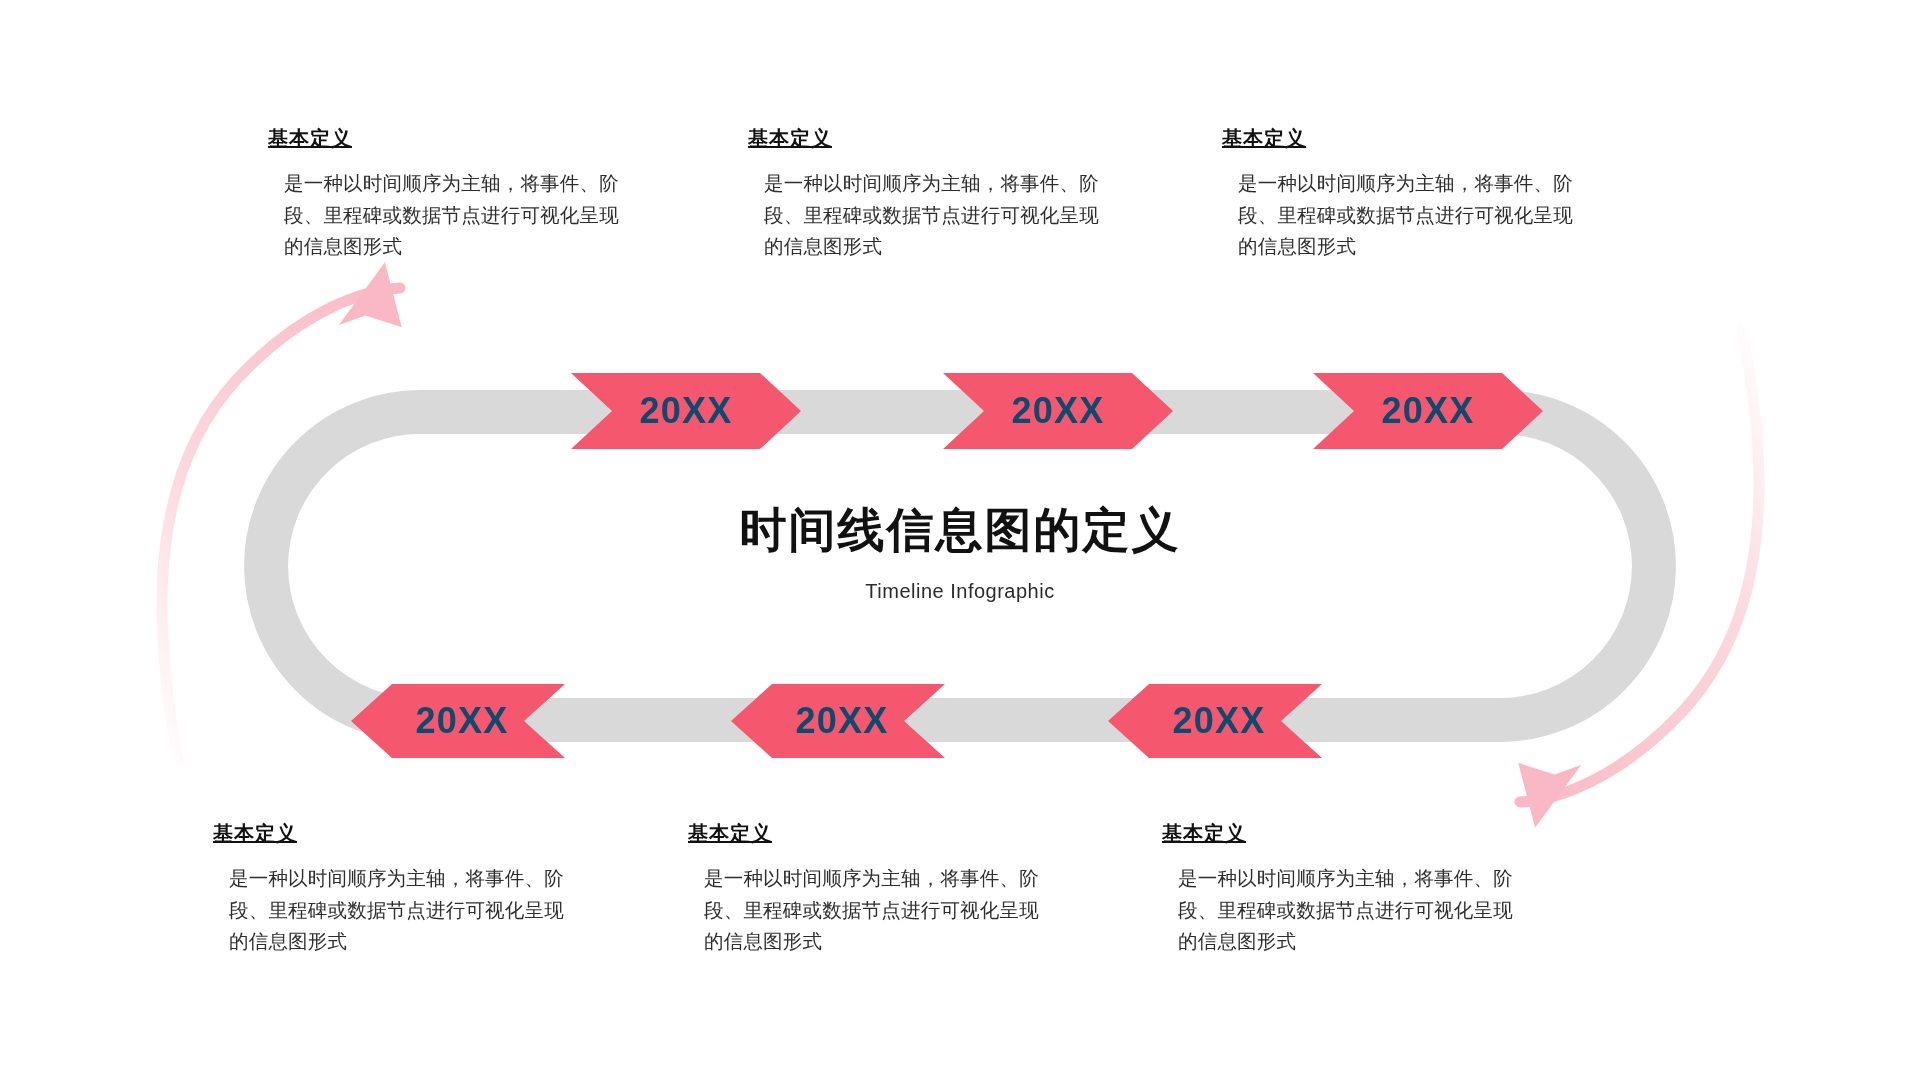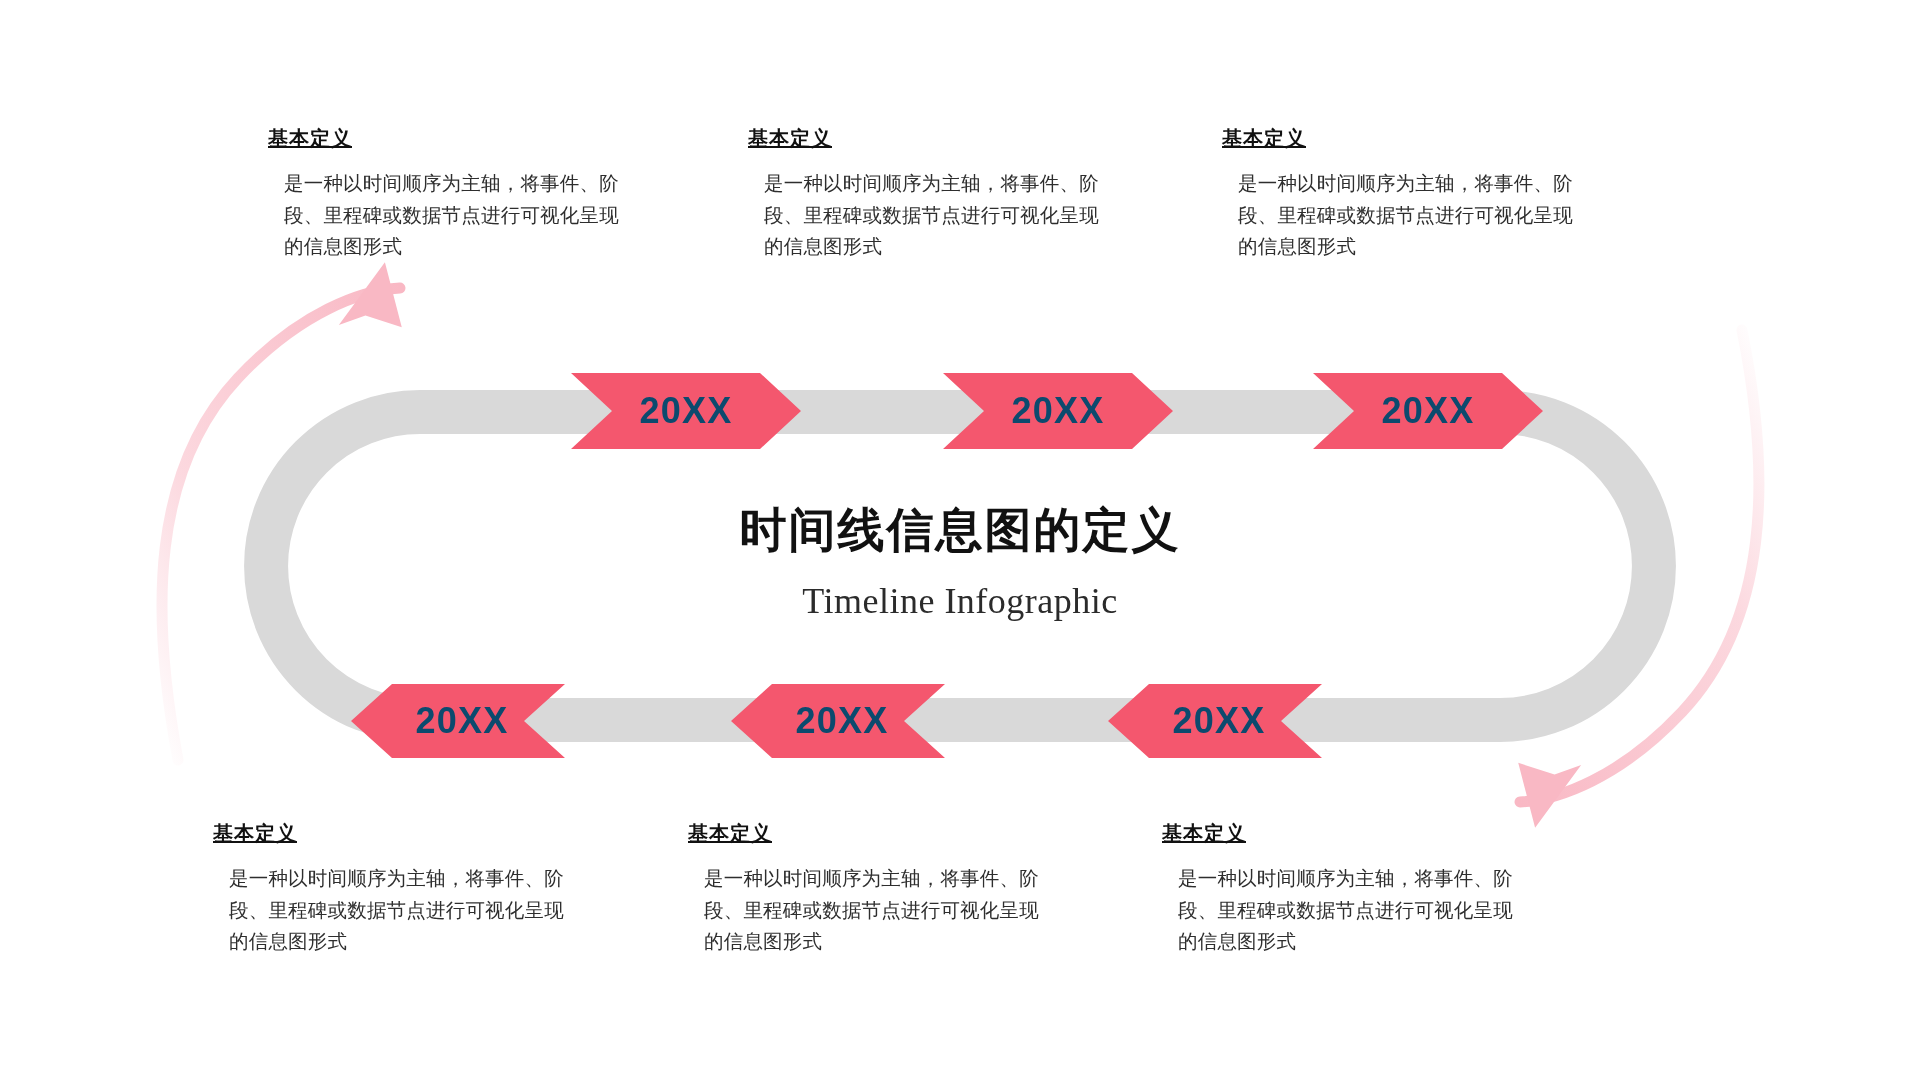--- a/index.html
+++ b/index.html
@@ -44,26 +44,25 @@
   }
   .center-title {
     font-size: 47px;
     font-weight: bold;
     letter-spacing: 2px;
     color: #111111;
     line-height: 1.2;
     margin: 0;
   }
   .center-subtitle {
-    font-size: 36px;
+    font-size: 20px;
     font-weight: normal;
     color: #2b2b2b;
     margin: 22px 0 0 0;
     letter-spacing: 0.5px;
-    font-family: Liberation Serif, serif;
   }
 
   
   .text-block {
     position: absolute;
     width: 370px;
   }
   .tb-heading {
     font-size: 20px;
     font-weight: bold;

